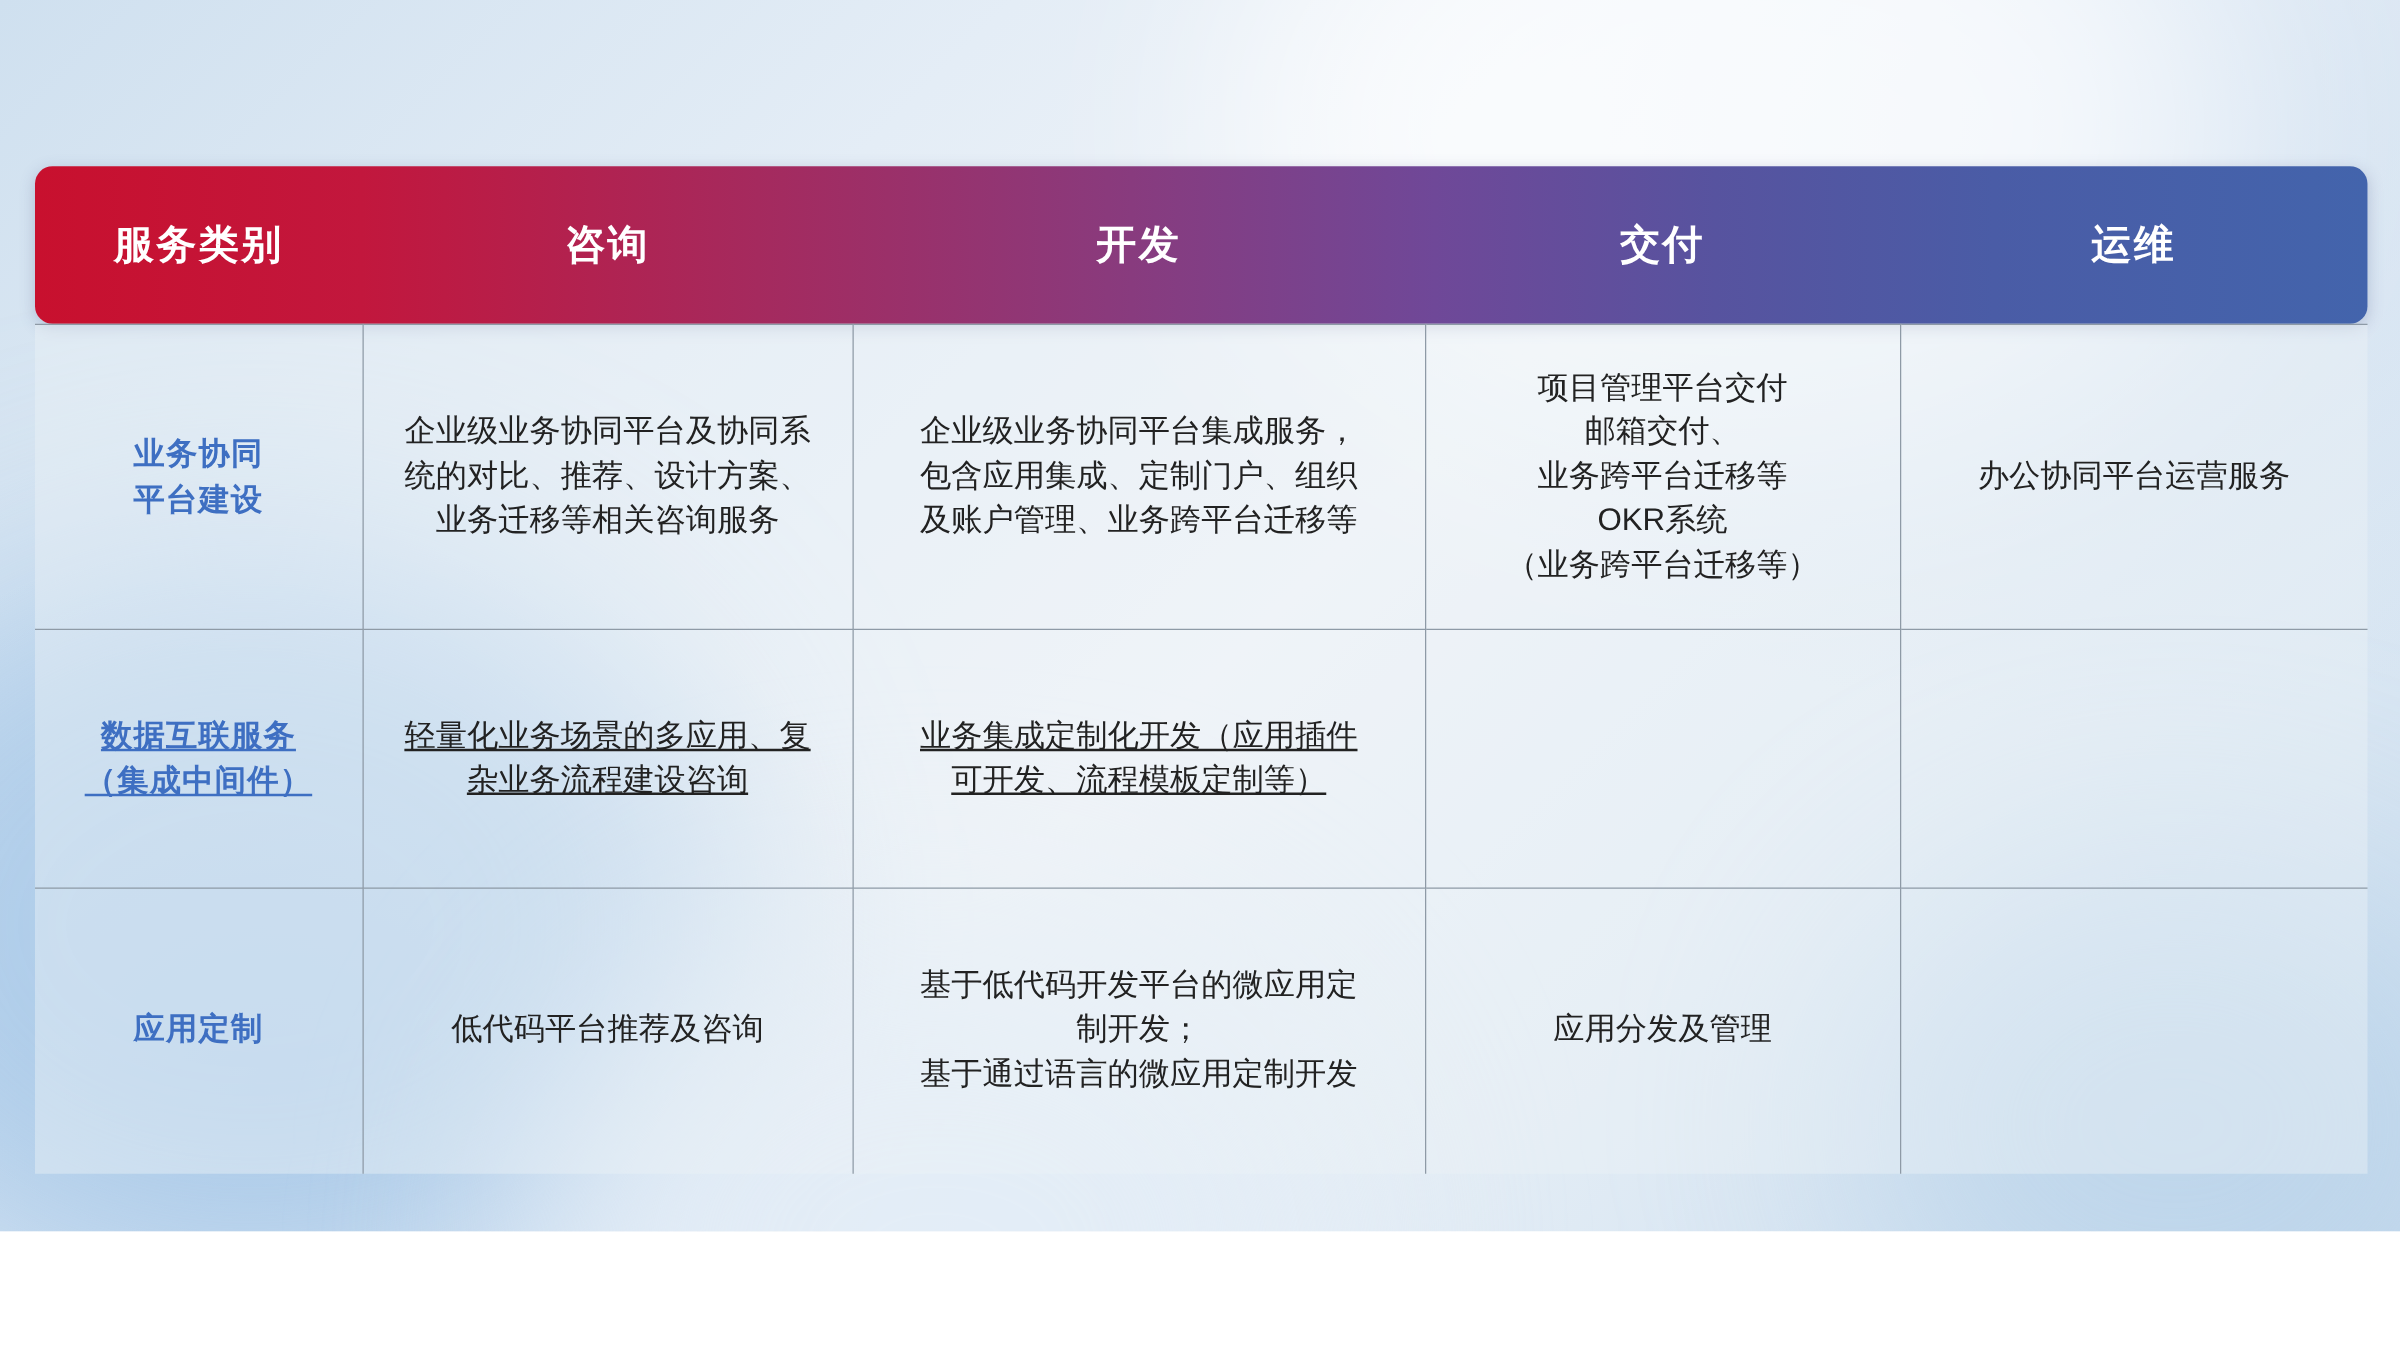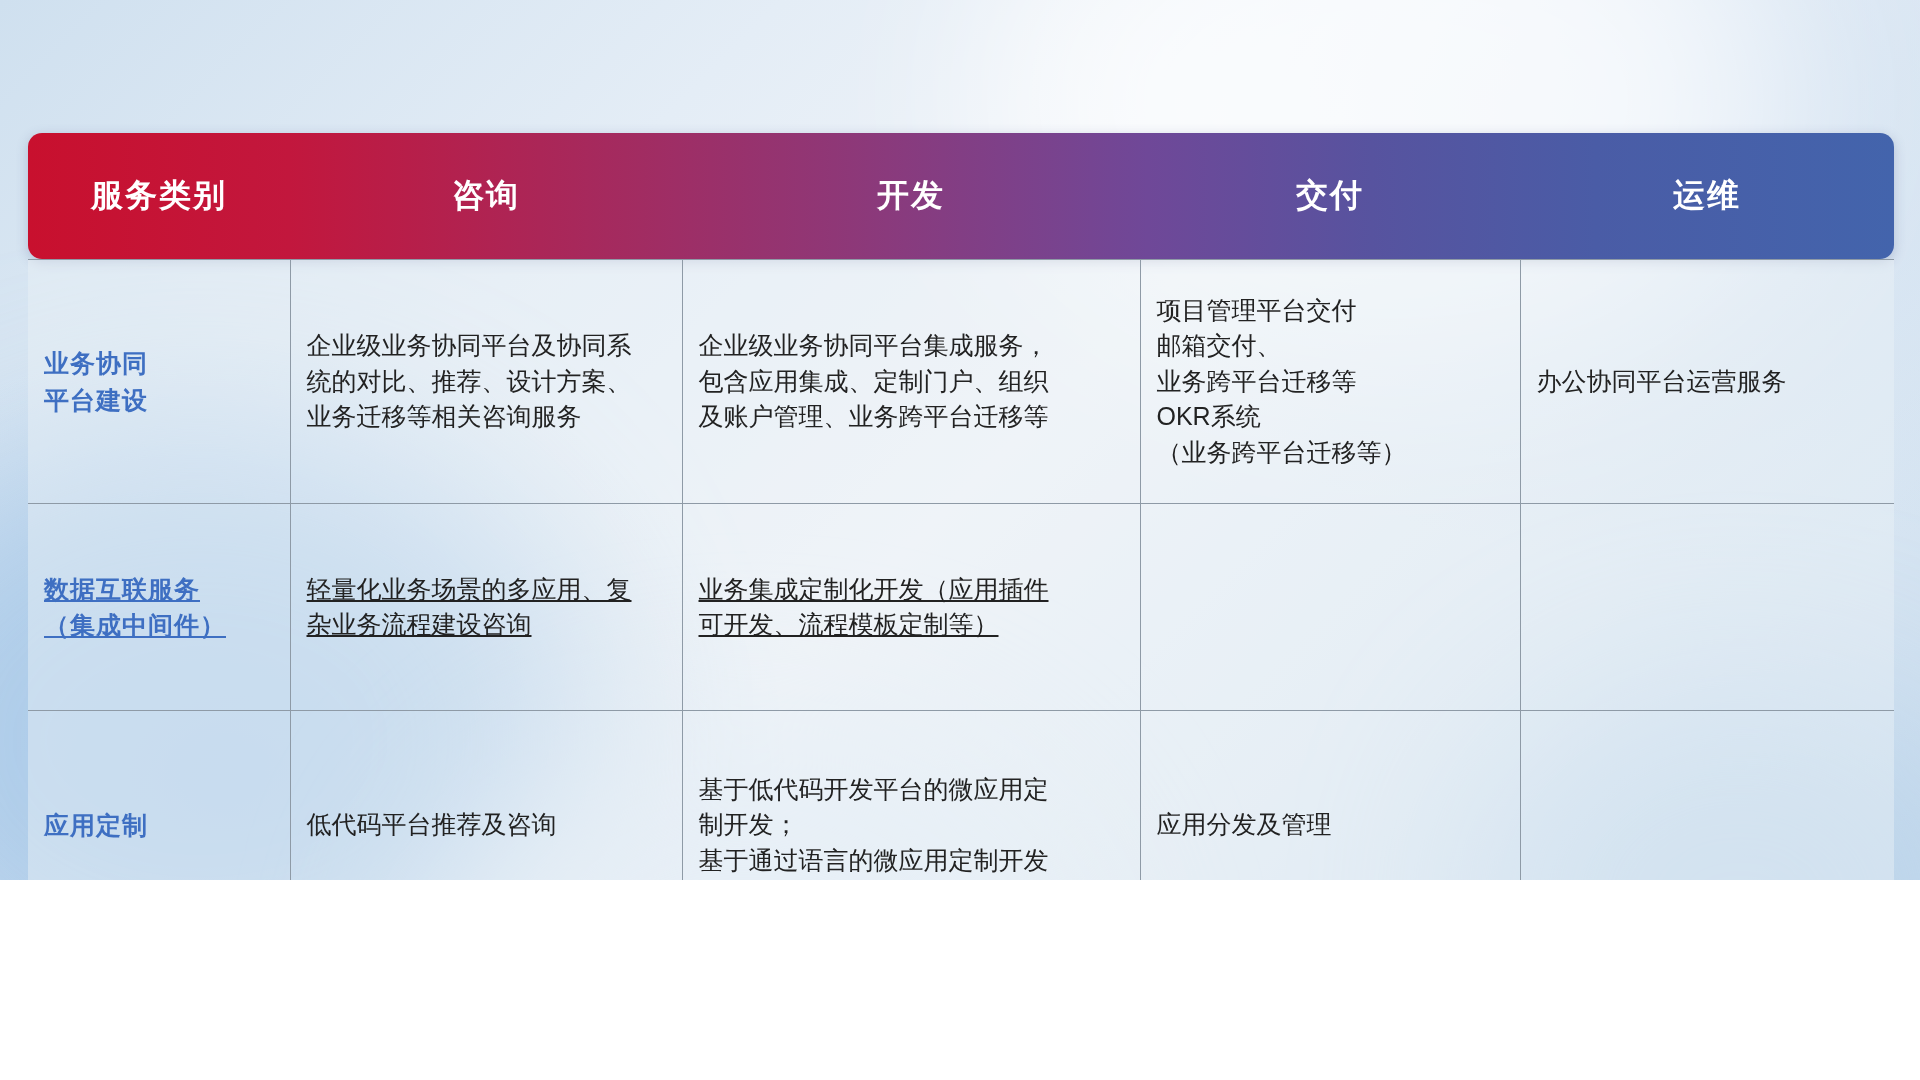--- a/index.html
+++ b/index.html
@@ -7,21 +7,21 @@
     padding: 0;
     width: 1920px;
     height: 1080px;
     overflow: hidden;
     font-family: "Liberation Sans", "DejaVu Sans", sans-serif;
   }
 
   #page {
     position: relative;
     width: 1920px;
-    height: 880px;
+    height: 985px;
     background:
       radial-gradient(ellipse 900px 700px at 12% 88%, rgba(168,200,232,0.55) 0%, rgba(168,200,232,0.0) 62%),
       radial-gradient(ellipse 1100px 800px at 88% 10%, rgba(205,222,240,0.75) 0%, rgba(205,222,240,0.0) 60%),
       linear-gradient(135deg, #cfe0ef 0%, #e4edf6 28%, #f2f5f9 52%, #e2ecf5 74%, #c9dcee 100%);
     overflow: hidden;
   }
 
   
   .blob {
     position: absolute;
@@ -83,21 +83,21 @@
       #6f4898 60%,
       #57539f 72%,
       #4a5ca6 84%,
       #4364ac 100%);
     box-shadow: 0 3px 12px rgba(70,80,130,0.25);
   }
 
   tbody td {
     border: 1px solid #8e9aa6;
     vertical-align: middle;
-    text-align: left;
+    text-align: center;
     color: #222;
     font-size: 25px;
     line-height: 1.42;
     padding: 14px 16px;
     background: rgba(234,241,247,0.45);
   }
 
   
   tbody tr td:first-child { border-left: none; }
   tbody tr td:last-child { border-right: none; }
@@ -106,21 +106,21 @@
   td.cat {
     color: #3e6fc2;
     font-weight: bold;
     font-size: 25px;
     line-height: 1.45;
     letter-spacing: 1px;
   }
 
   .r1 td { height: 215px; }
   .r2 td { height: 178px; text-decoration: underline; }
-  .r3 td { height: 200px; }
+  .r3 td { height: 200px; font-family: Liberation Mono, monospace; }
 
   .cell-lines span { display: block; }
 </style>
 </head>
 <body>
 
 <div id="page">
   <div class="blob b1"></div>
   <div class="blob b2"></div>
   <div class="blob b3"></div>

